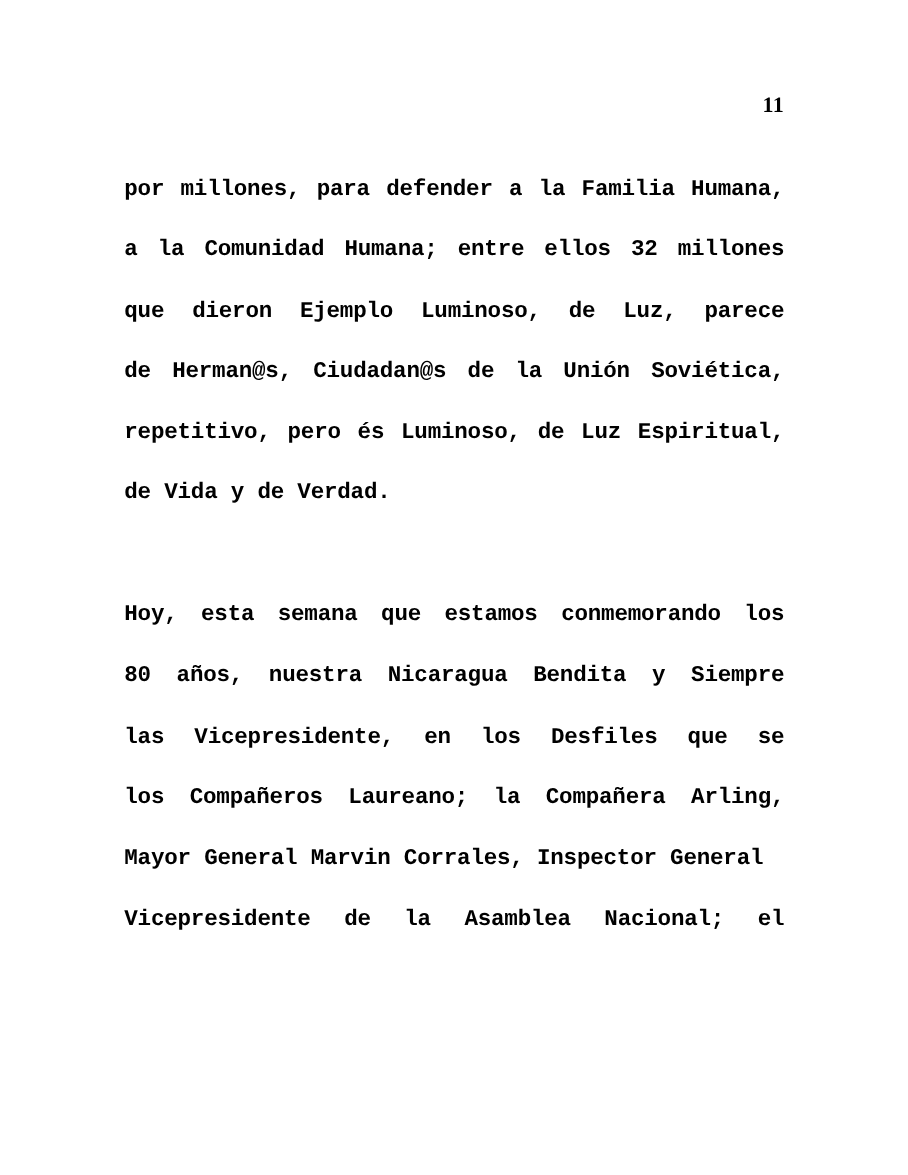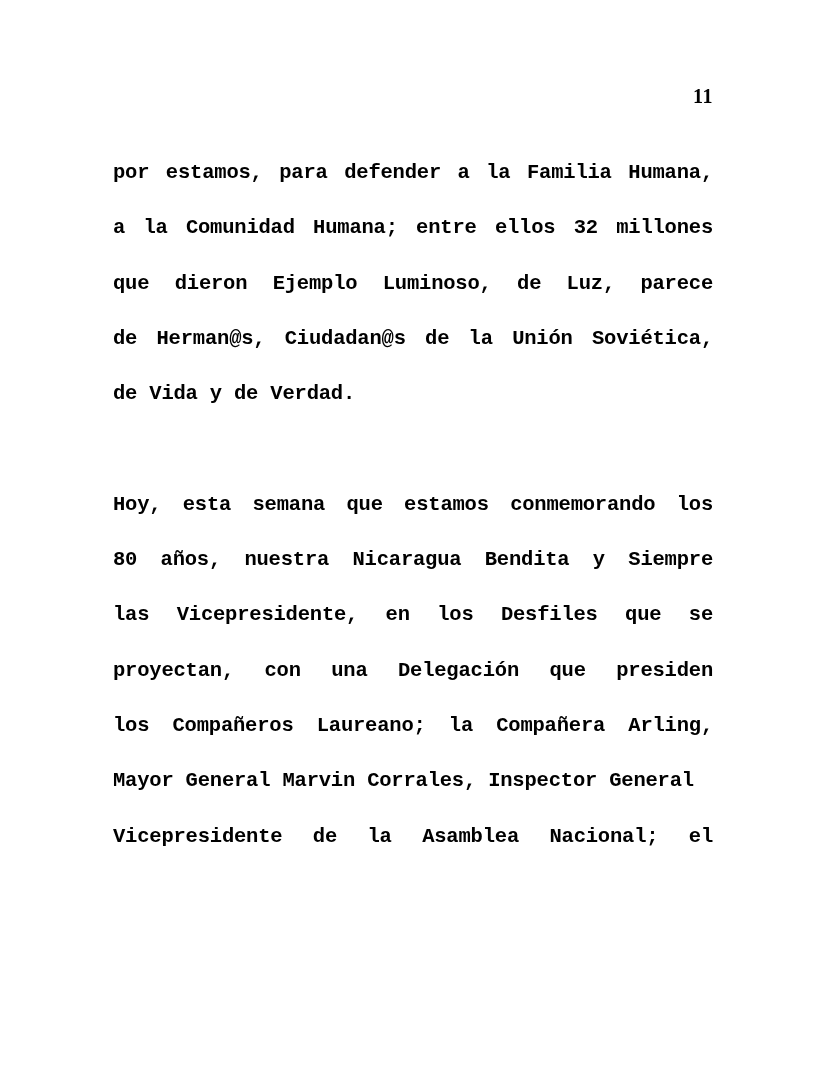--- a/index.html
+++ b/index.html
@@ -78,31 +78,31 @@
 </head>
 <body>
 
 <div class="page">
 
   <div class="page-number">11</div>
 
   <div class="body-text">
 
     <p class="para">
-      <span class="line">por estamos, para defender a la Familia Humana,</span>
+      <span class="line">por millones, para defender a la Familia Humana,</span>
       <span class="line">a la Comunidad Humana; entre ellos 32 millones</span>
       <span class="line">que dieron Ejemplo Luminoso, de Luz, parece</span>
       <span class="line">de Herman@s, Ciudadan@s de la Unión Soviética,</span>
+      <span class="line">repetitivo, pero és Luminoso, de Luz Espiritual,</span>
       <span class="line last">de Vida y de Verdad.</span>
     </p>
 
     <p class="para">
       <span class="line">Hoy, esta semana que estamos conmemorando los</span>
       <span class="line">80 años, nuestra Nicaragua Bendita y Siempre</span>
       <span class="line">las Vicepresidente, en los Desfiles que se</span>
-      <span class="line">proyectan, con una Delegación que presiden</span>
       <span class="line">los Compañeros Laureano; la Compañera Arling,</span>
       <span class="line last">Mayor General Marvin Corrales, Inspector General</span>
       <span class="line">Vicepresidente de la Asamblea Nacional; el</span>
     </p>
 
   </div>
 </div>
 
 </body></html>

